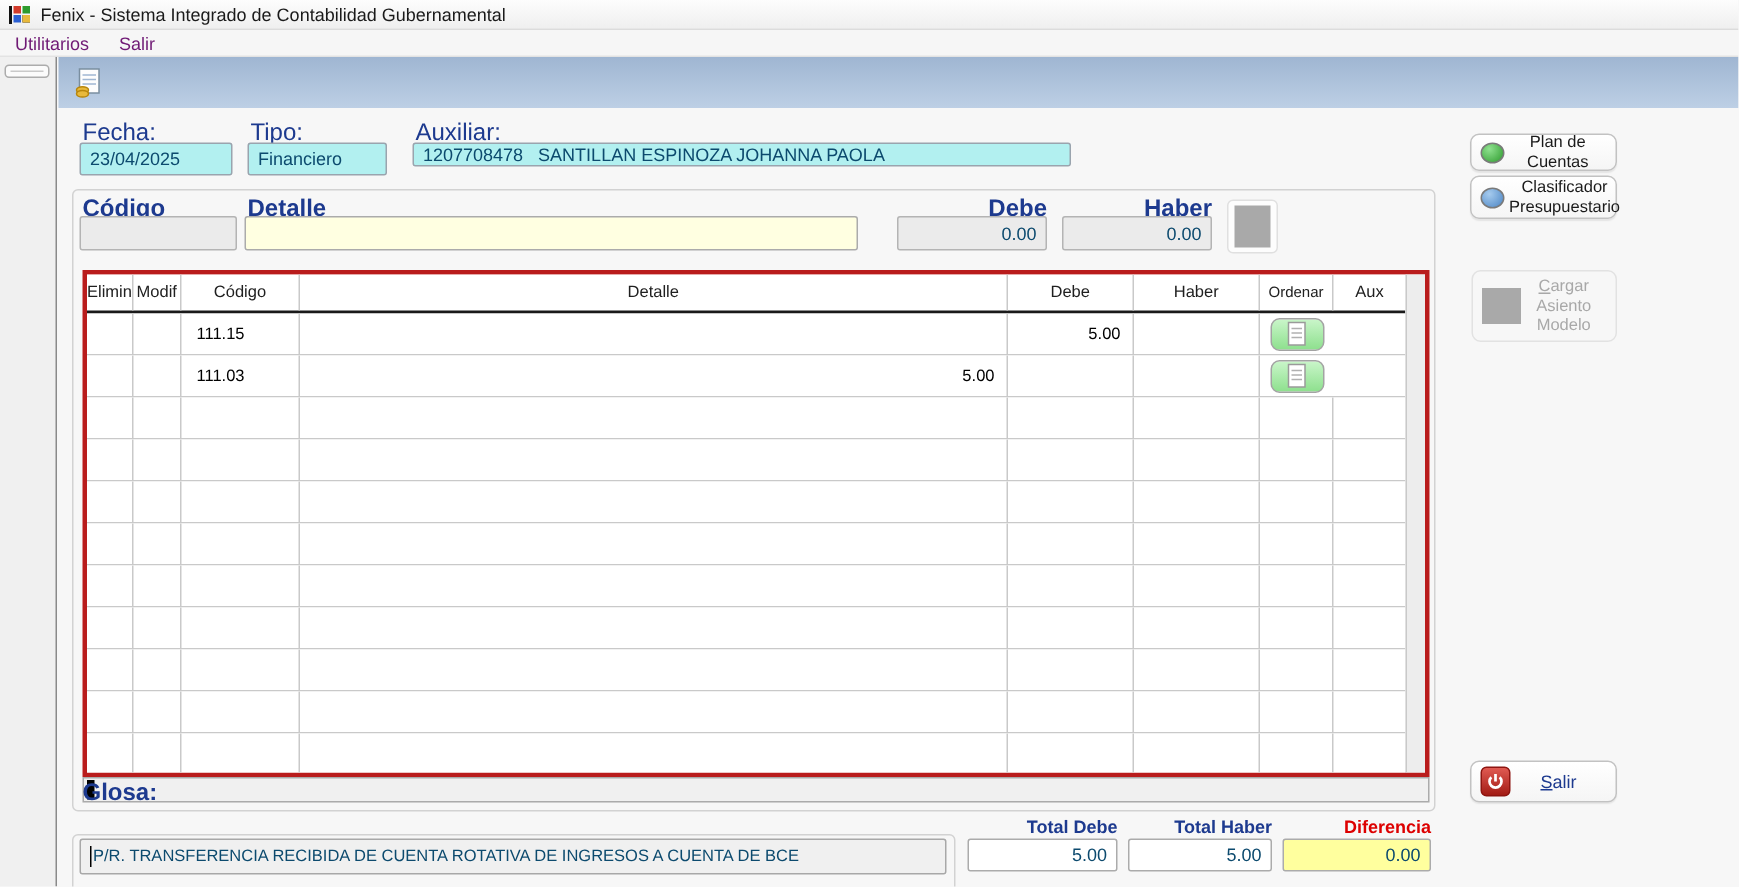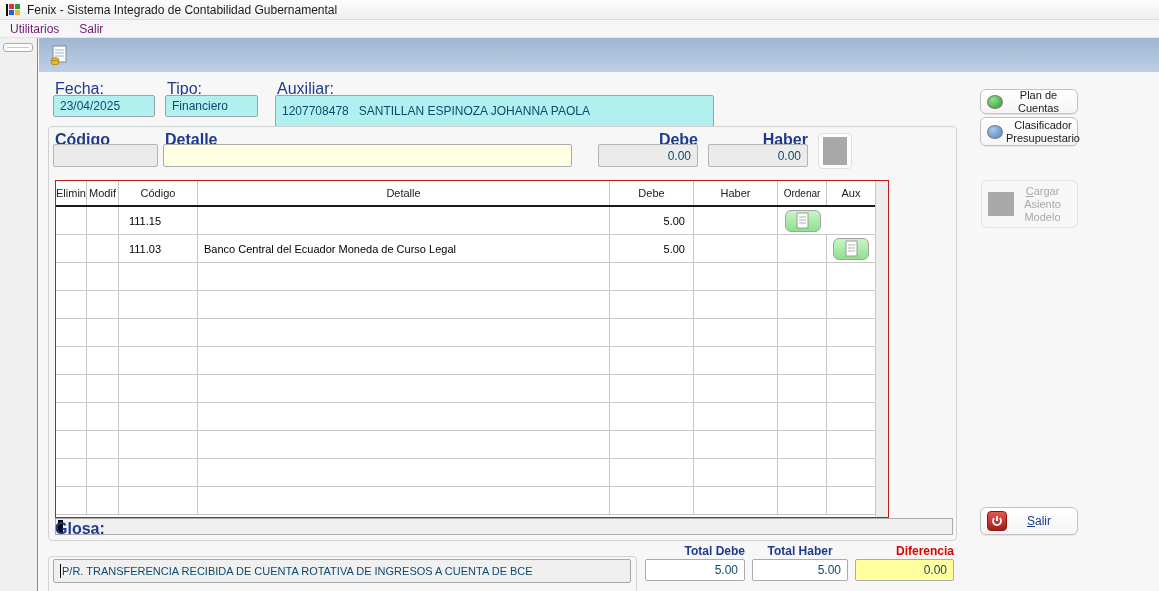--- a/index.html
+++ b/index.html
@@ -42,22 +42,22 @@
   .fld.cream { background:#FFFFE1; border-color:#ABABAB; }
   .fld.gray { background:#EBEBEB; border-color:#B4B4B4; justify-content:flex-end; }
   .fld.white { background:#FFFFFF; border-color:#ABABAB; justify-content:flex-end; }
   .fld.yellow { background:#FFFF9E; border-color:#ABABAB; justify-content:flex-end; }
   .fld.glosa { background:#F0F0F0; border-color:#A8A8A8; font-size:11px; }
   .caret { display:inline-block; width:1px; height:14px; background:#000; margin-right:1px; }
 
   .groupbox { position:absolute; border:1px solid #D2D2D2; border-radius:4px; }
 
   
-  .grid-wrap { position:absolute; left:55px; top:180px; width:834px; height:338px;
-    border:1px solid #b91c1c; background:#FFF; display:flex; }
+  .grid-wrap { position:absolute; left:55px; top:180px; width:898px; height:338px;
+    border:3px solid #b91c1c; background:#FFF; display:flex; }
   .grid-area { flex:1 1 auto; overflow:hidden; }
   .vscroll { flex:0 0 13px; background:#EDEDED; border-left:1px solid #C9C9C9; }
   .grid-row { display:grid; grid-template-columns:31px 32px 79px 1fr 84px 84px 49px 48px;
     height:28px; border-bottom:1px solid #C9C9C9; background:#FFF; }
   .grid-row.hdr { height:26px; border-bottom:2px solid #1A1A1A; }
   .gc { border-right:1px solid #C9C9C9; font-size:11px; color:#000;
     display:flex; align-items:center; overflow:hidden; white-space:nowrap; }
   .gc:last-child { border-right:none; }
   .hdr .gc { justify-content:center; color:#202020; }
   .gc.cod { padding-left:10px; }
@@ -129,21 +129,21 @@
     </div>
   </div>
 
   <div class="lbl" style="left:55px; top:80px;">Fecha:</div>
   <div class="fld cyan" style="left:53px; top:95px; width:102px; height:22px;">23/04/2025</div>
 
   <div class="lbl" style="left:167px; top:80px;">Tipo:</div>
   <div class="fld cyan" style="left:165px; top:95px; width:93px; height:22px;">Financiero</div>
 
   <div class="lbl" style="left:277px; top:80px;">Auxiliar:</div>
-  <div class="fld cyan" style="left:275px; top:95px; width:439px; height:32px;">1207708478   SANTILLAN ESPINOZA JOHANNA PAOLA</div>
+  <div class="fld cyan" style="left:275px; top:95px; width:439px; height:16px;">1207708478   SANTILLAN ESPINOZA JOHANNA PAOLA</div>
 
   <div class="groupbox" style="left:48px; top:126px; width:909px; height:415px;"></div>
 
   <div class="lbl b" style="left:55px; top:131px;">Código</div>
   <div class="fld gray" style="left:53px; top:144px; width:105px; height:23px;"></div>
 
   <div class="lbl b" style="left:165px; top:131px;">Detalle</div>
   <div class="fld cream" style="left:163px; top:144px; width:409px; height:23px;"></div>
 
   <div class="lbl b" style="left:598px; top:131px; width:100px; text-align:right;">Debe</div>
@@ -185,21 +185,20 @@
               <line x1="3" y1="11" x2="10" y2="11" stroke="#B0B0B0"></line>
             </svg>
           </div>
         </div>
       </div>
 
       <div class="grid-row">
         <div class="gc"></div>
         <div class="gc"></div>
         <div class="gc cod">111.03</div>
-        <div class="gc det">Banco Central del Ecuador Moneda de Curso Legal</div>
         <div class="gc num">5.00</div>
         <div class="gc num"></div>
         <div class="gc"></div>
         <div class="gc ctr">
           <div class="aux-btn">
             <svg width="13" height="17" viewBox="0 0 13 17">
               <rect x="1" y="1" width="11" height="15" fill="#FFF" stroke="#9A9A9A"></rect>
               <line x1="3" y1="5" x2="10" y2="5" stroke="#B0B0B0"></line>
               <line x1="3" y1="8" x2="10" y2="8" stroke="#B0B0B0"></line>
               <line x1="3" y1="11" x2="10" y2="11" stroke="#B0B0B0"></line>
@@ -345,19 +344,19 @@
 
   <div class="lbl b" style="left:55px; top:520px;">Glosa:</div>
   <div class="fld glosa" style="left:53px; top:559px; width:578px; height:24px;">
     <span class="caret"></span>
     <span>P/R. TRANSFERENCIA RECIBIDA DE CUENTA ROTATIVA DE INGRESOS A CUENTA DE BCE</span>
   </div>
 
   <div class="lbl b" style="left:645px; top:544px; width:100px; text-align:right; font-size:12px;">Total Debe</div>
   <div class="fld white" style="left:645px; top:559px; width:100px; height:22px;">5.00</div>
 
-  <div class="lbl b" style="left:752px; top:544px; width:96px; text-align:center; font-size:12px;">Total Haber</div>
+  <div class="lbl b" style="left:752px; top:544px; width:96px; text-align:right; font-size:12px;">Total Haber</div>
   <div class="fld white" style="left:752px; top:559px; width:96px; height:22px;">5.00</div>
 
   <div class="lbl red" style="left:855px; top:544px; width:99px; text-align:right; font-size:12px;">Diferencia</div>
   <div class="fld yellow" style="left:855px; top:559px; width:99px; height:22px;">0.00</div>
 
 </div>
 
 </body></html>

